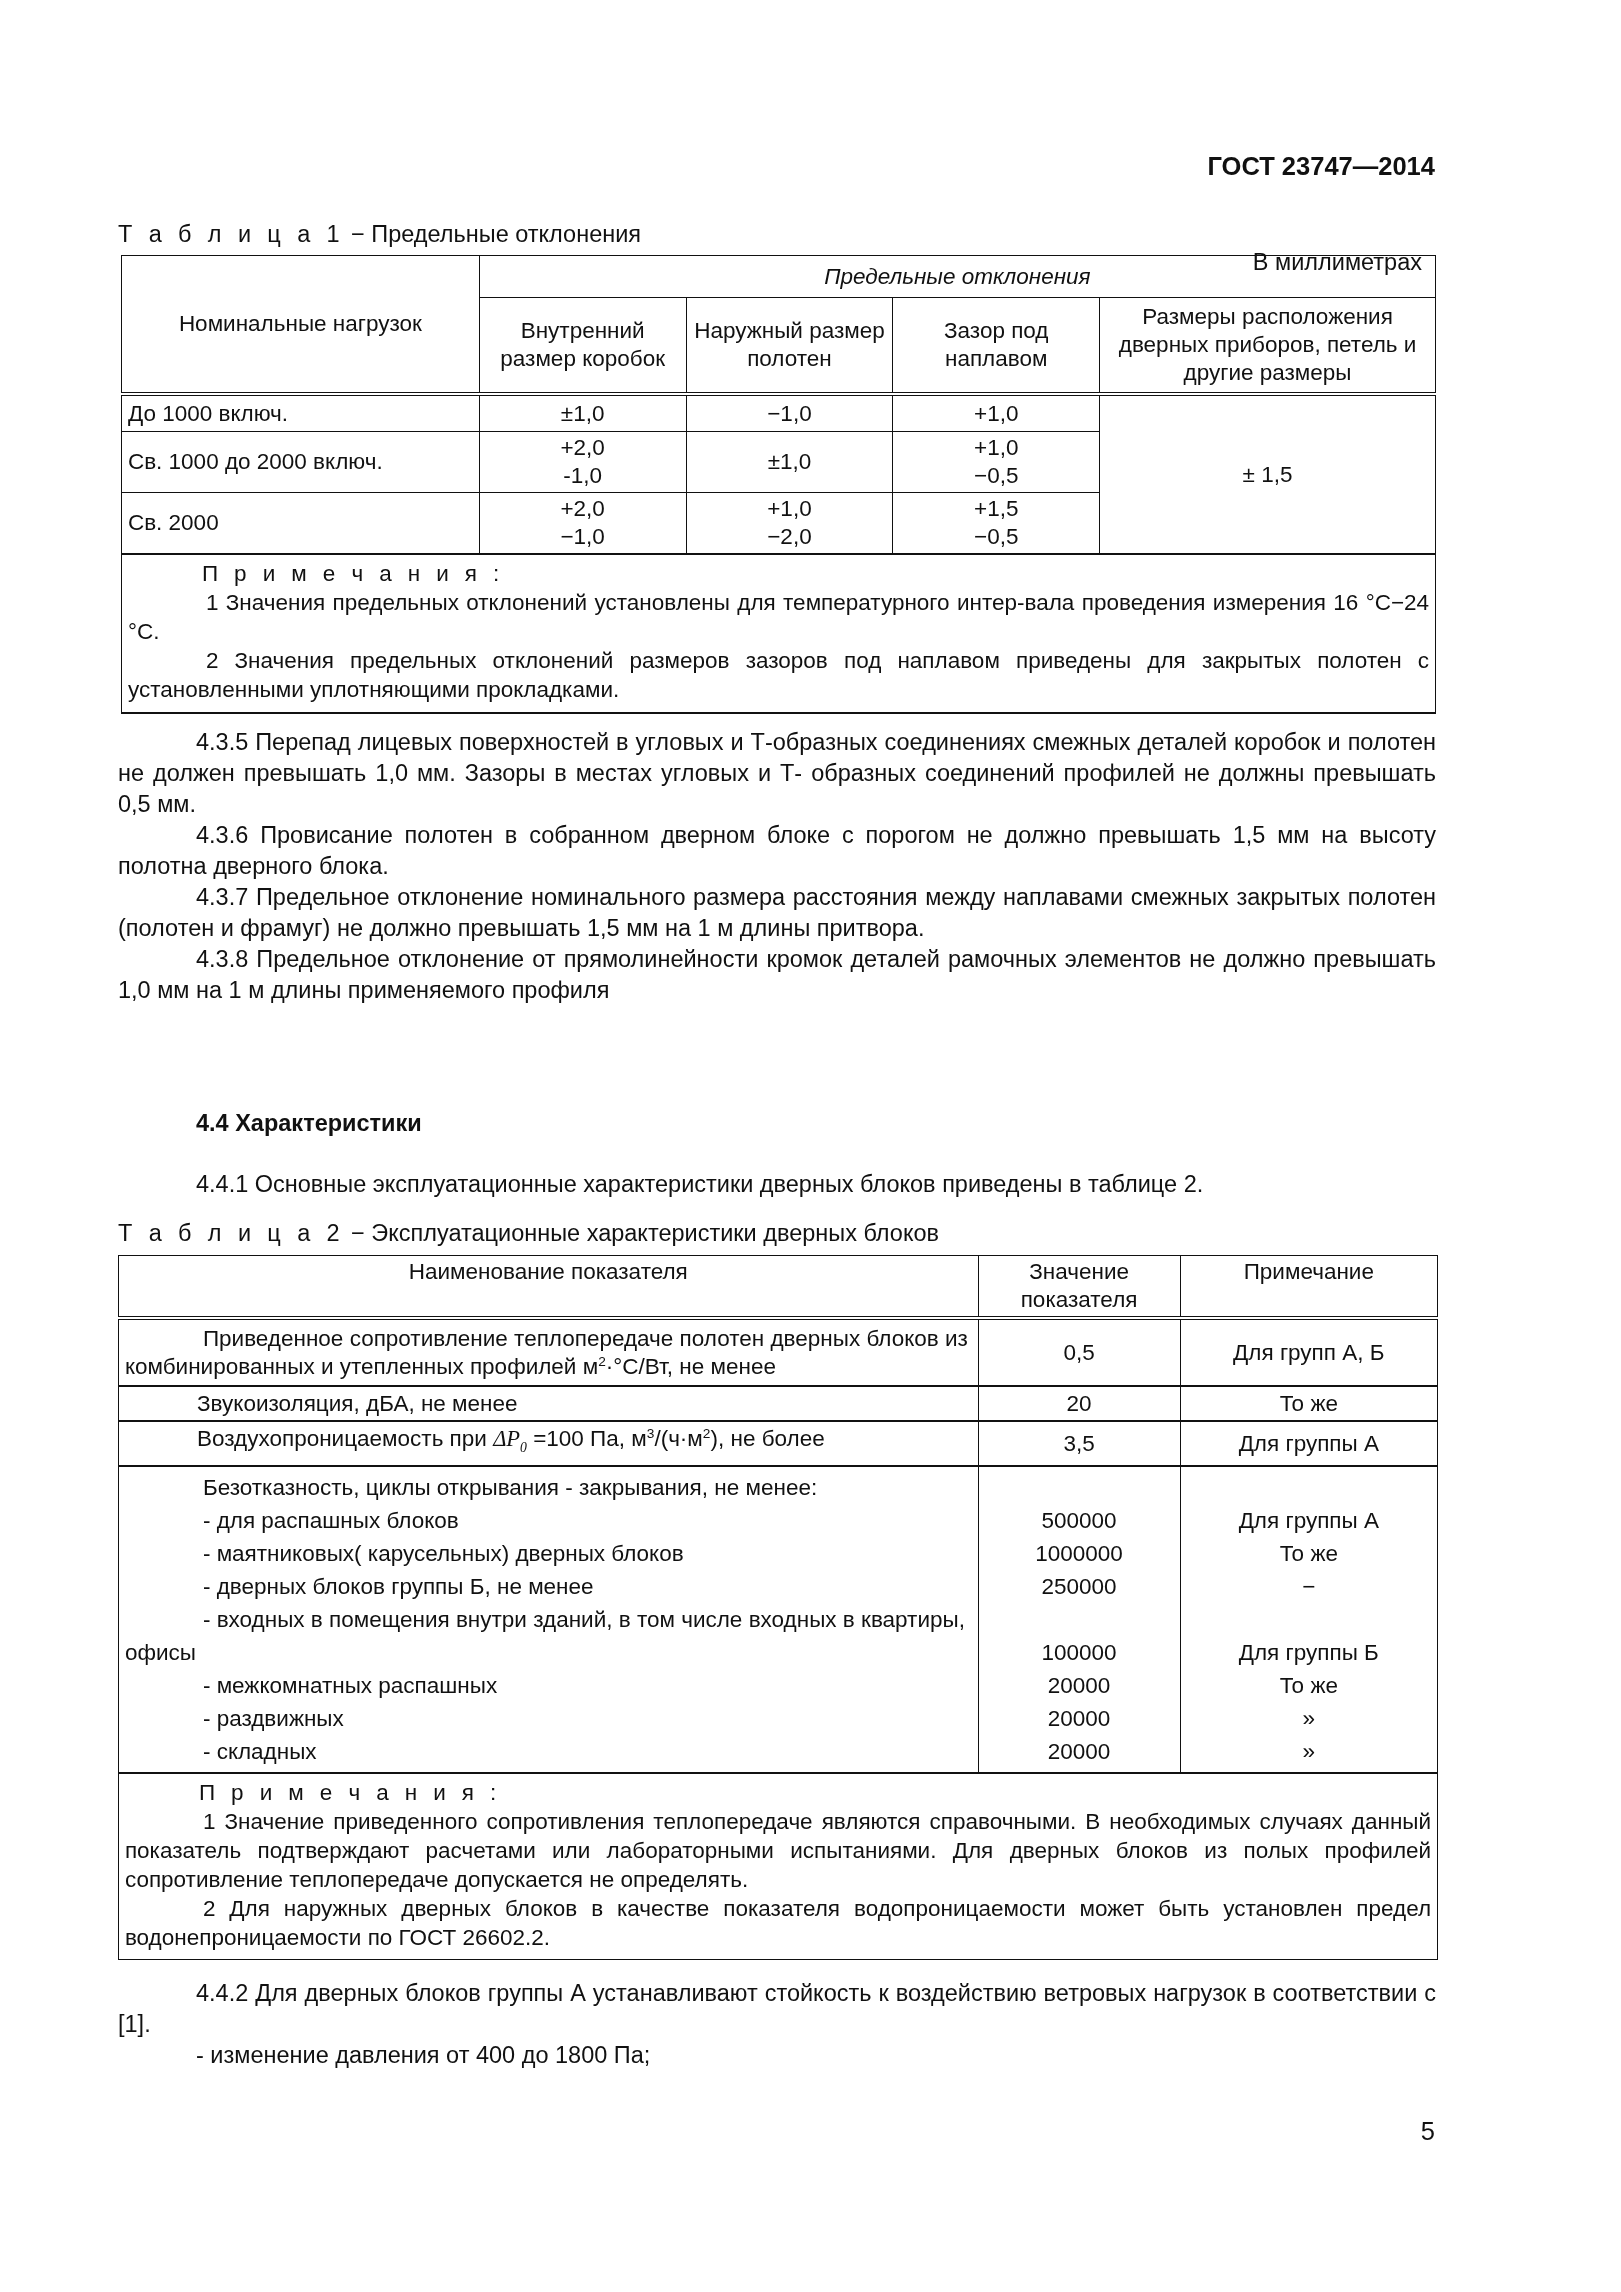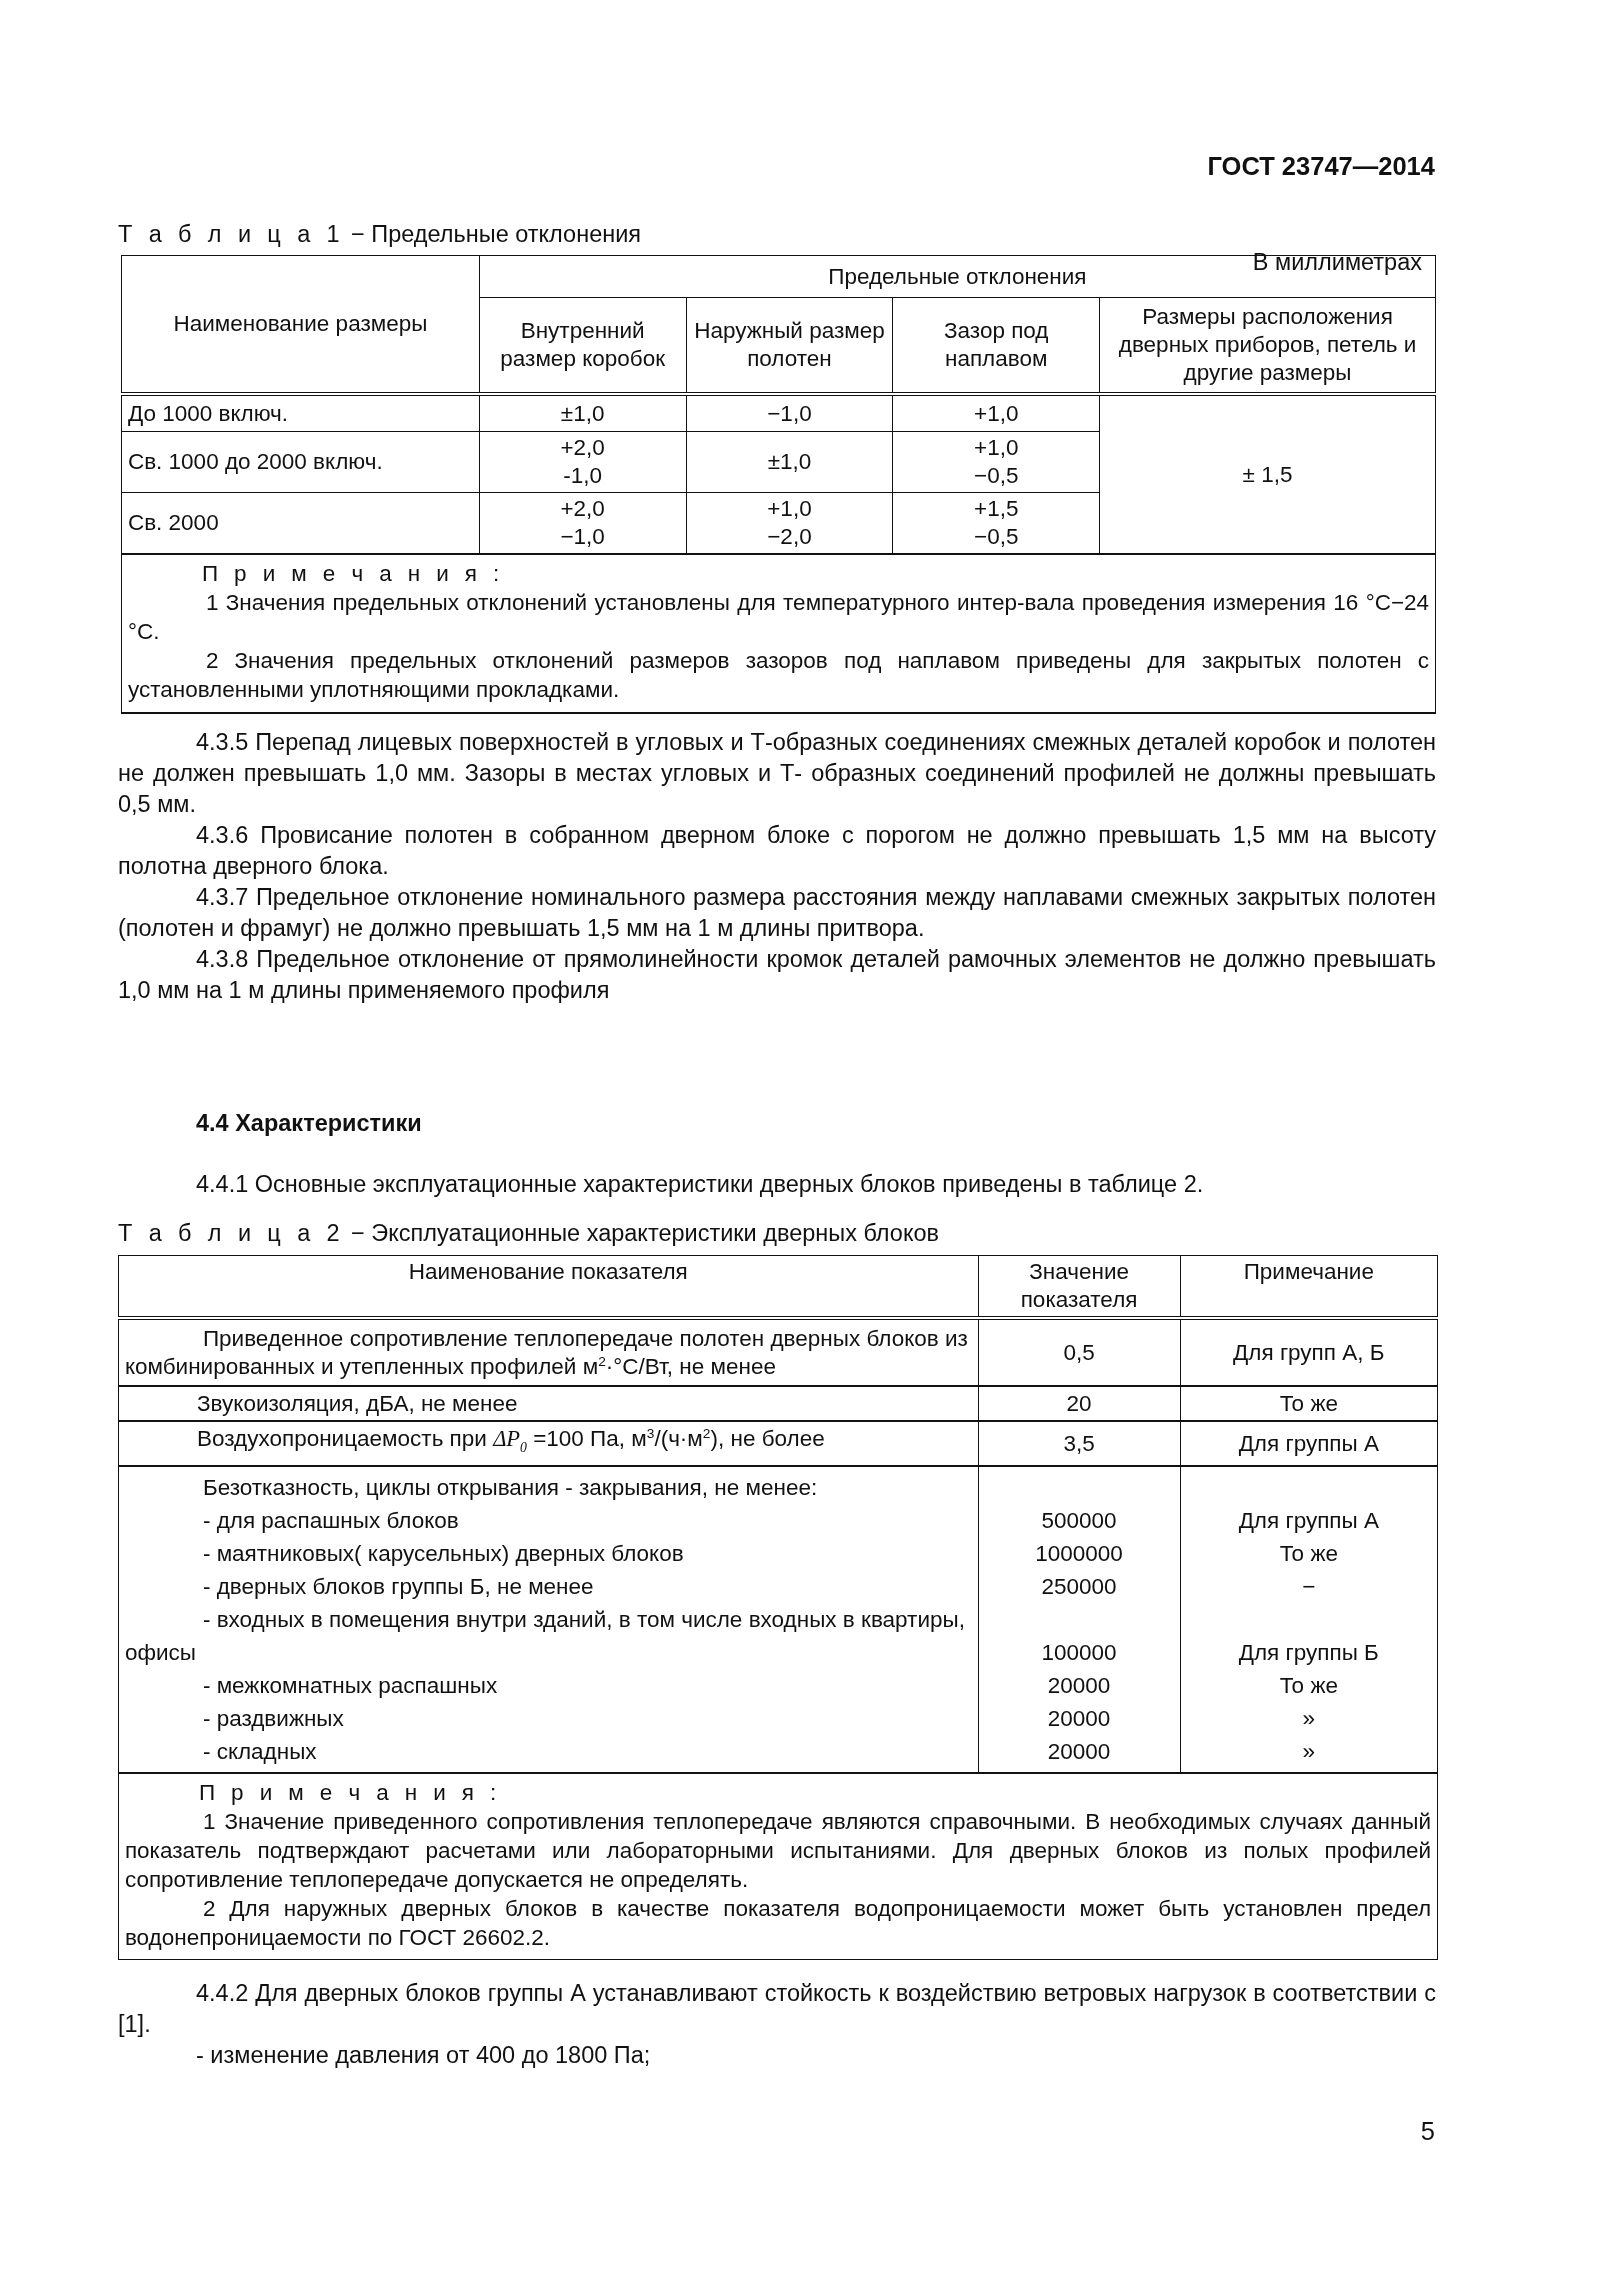--- a/index.html
+++ b/index.html
@@ -46,22 +46,22 @@
   <div class="header-code">ГОСТ 23747—2014</div>
 
   <div class="caption" style="top:221px;">
     <span class="spaced">Т а б л и ц а  1</span><span> − Предельные отклонения</span>
   </div>
   <div class="units" style="top:222px;">В миллиметрах</div>
 
   <table class="t1">
     <tbody>
         <tr>
-      <td class="c0 center" rowspan="2" style="vertical-align:middle;height:127px;">Наименование размеры</td>
-      <td colspan="4" class="center" style="height:37px;">Предельные отклонения</td>
+      <td class="c0 center" rowspan="2" style="vertical-align:middle;height:127px;">Номинальные нагрузок</td>
+      <td colspan="4" class="center" style="height:37px;font-style:italic;">Предельные отклонения</td>
     </tr>
     <tr>
       <td class="c1 center" style="height:90px;">Внутренний размер коробок</td>
       <td class="c2 center">Наружный размер полотен</td>
       <td class="c3 center">Зазор под наплавом</td>
       <td class="center">Размеры расположения дверных приборов, петель и другие размеры</td>
     </tr>
     <tr style="border-top:4.9px double #111;">
       <td class="left" style="height:31px;">До 1000 включ.</td>
       <td class="center">±1,0</td>

